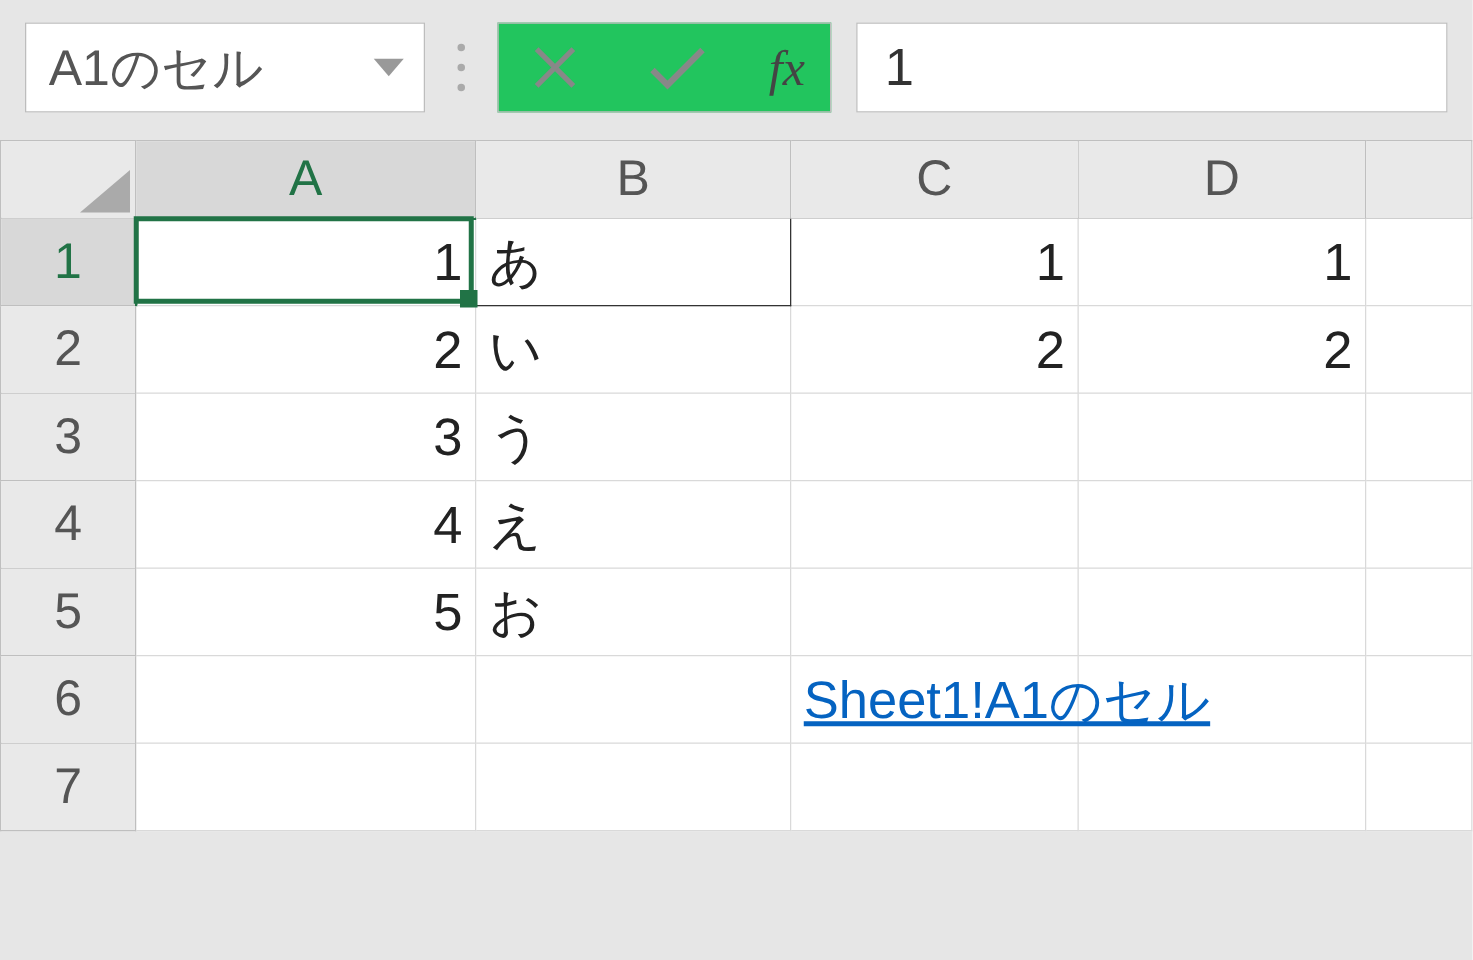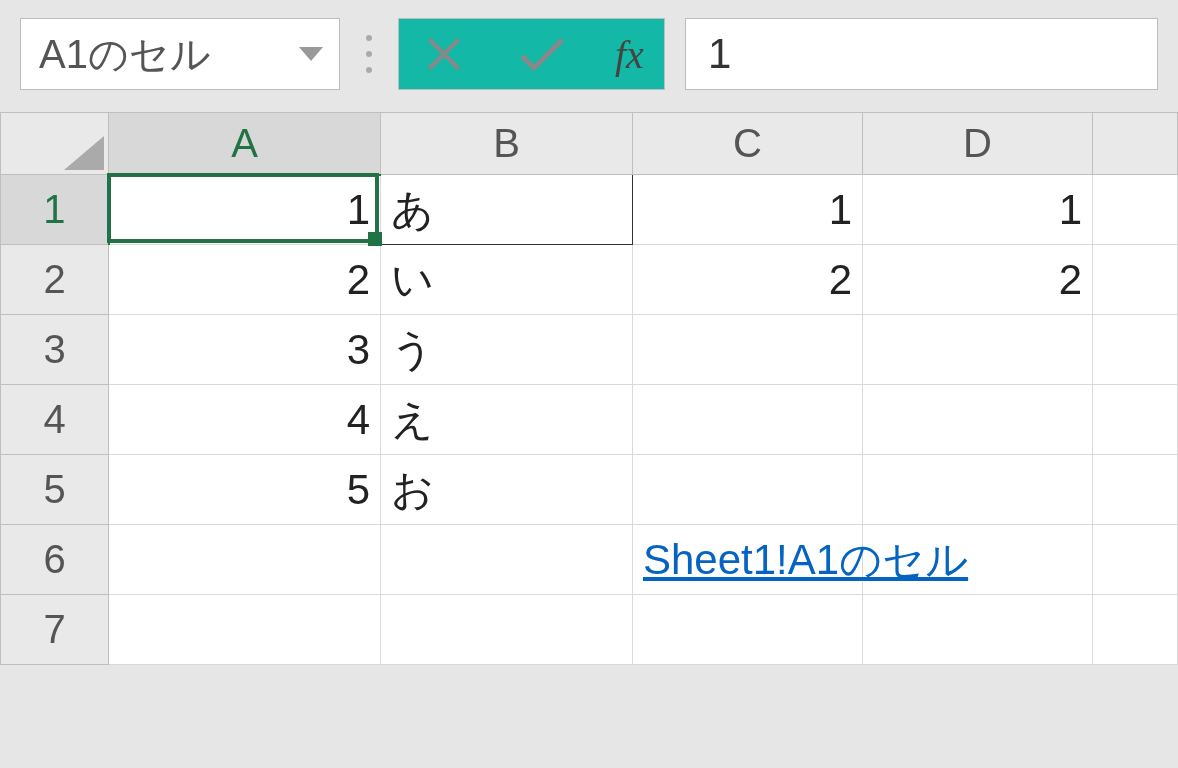--- a/index.html
+++ b/index.html
@@ -51,21 +51,21 @@
     }
     .dots-divider span {
       width: 6px;
       height: 6px;
       background: #aaa;
       border-radius: 50%;
     }
     .fx-button-group {
       display: flex;
       align-items: center;
-      background: #14b8a6;
+      background: #22c55e;
       border: 1px solid #bdbdbd;
       height: 72px;
       padding: 0 20px;
       gap: 48px;
     }
     .fx-icon {
       font-size: 48px;
       color: #888;
       display: flex;
       align-items: center;

